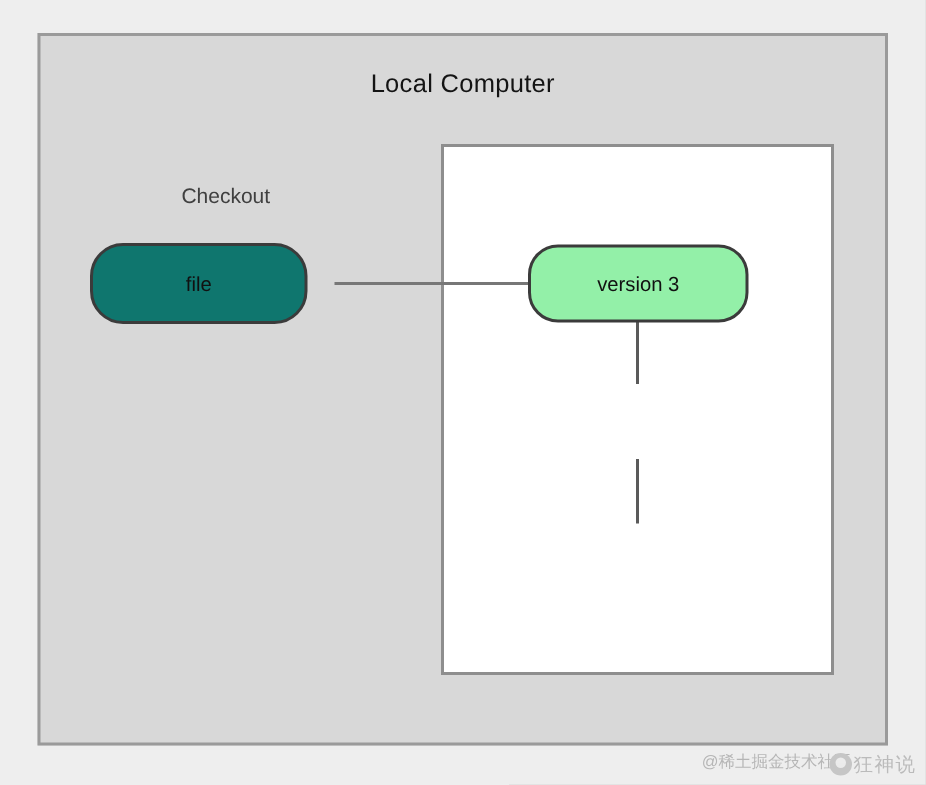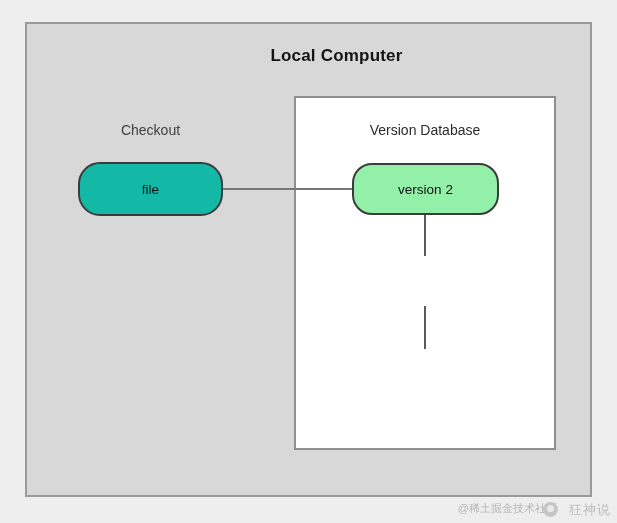--- a/index.html
+++ b/index.html
@@ -35,24 +35,23 @@
     box-sizing: border-box;
   }
 
   .outer-title {
     position: absolute;
     left: 0;
     top: 22px;
     width: 100%;
     text-align: center;
     font-size: 17px;
-    font-weight: bold;
+    font-weight: normal;
     color: #141414;
     letter-spacing: 0.2px;
-    padding-left: 28px;
   }
 
   
   .inner-box {
     position: absolute;
     left: 294px;
     top: 96px;
     width: 262px;
     height: 354px;
     background: #ffffff;
@@ -88,25 +87,25 @@
     display: flex;
     align-items: center;
     justify-content: center;
     font-size: 13.5px;
     color: #111111;
     border: 2.5px solid #3b3b3b;
     border-radius: 22px;
   }
 
   .node-file {
-    left: 78px;
+    left: 60px;
     top: 162px;
     width: 145px;
     height: 54px;
-    background: #14b8a6;
+    background: #0f766e;
   }
 
   .node-green {
     left: 352px;
     width: 147px;
     height: 52px;
     background: #93f0a8;
     border-radius: 20px;
   }
 
@@ -152,21 +151,21 @@
   }
   .wm-juejin {
     font-size: 11px;
     color: #4a4a4a;
     white-space: nowrap;
     transform: translate(14px, -1px);
   }
   .wm-logo-wrap {
     display: flex;
     align-items: center;
-    gap: 11px;
+    gap: 1px;
     white-space: nowrap;
   }
   .wm-logo {
     width: 15px;
     height: 15px;
     border-radius: 50%;
     background: #7a7a7a;
     display: inline-block;
     position: relative;
   }
@@ -189,36 +188,35 @@
 </head>
 <body>
 
 <div id="canvas">
 
   <div class="outer-box">
     <div class="outer-title">Local Computer</div>
   </div>
 
   <div class="inner-box"></div>
-  <div class="inner-title">Version Database</div>
 
   <div class="checkout-label">Checkout</div>
 
   <div class="conn conn-h"></div>
 
   <div class="conn conn-v conn-v32"></div>
 
   <div class="conn conn-v conn-v21"></div>
 
   <div class="node node-file">
     <span>file</span>
   </div>
 
   <div class="node node-green node-v3">
-    <span>version 2</span>
+    <span>version 3</span>
   </div>
 
 
 
   <div class="watermark">
     <span class="wm-juejin">@稀土掘金技术社区</span>
     <span class="wm-logo-wrap">
       <span class="wm-logo"></span>
       <span class="wm-name">狂神说</span>
     </span>

